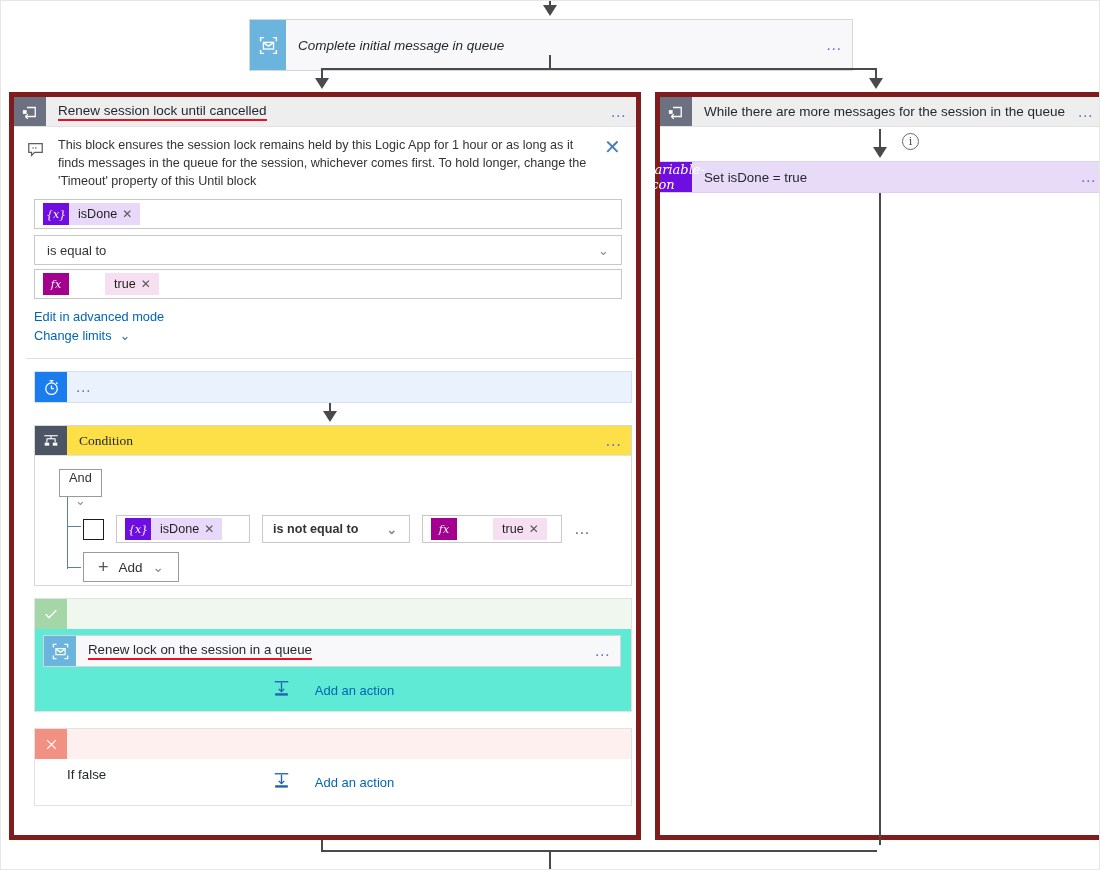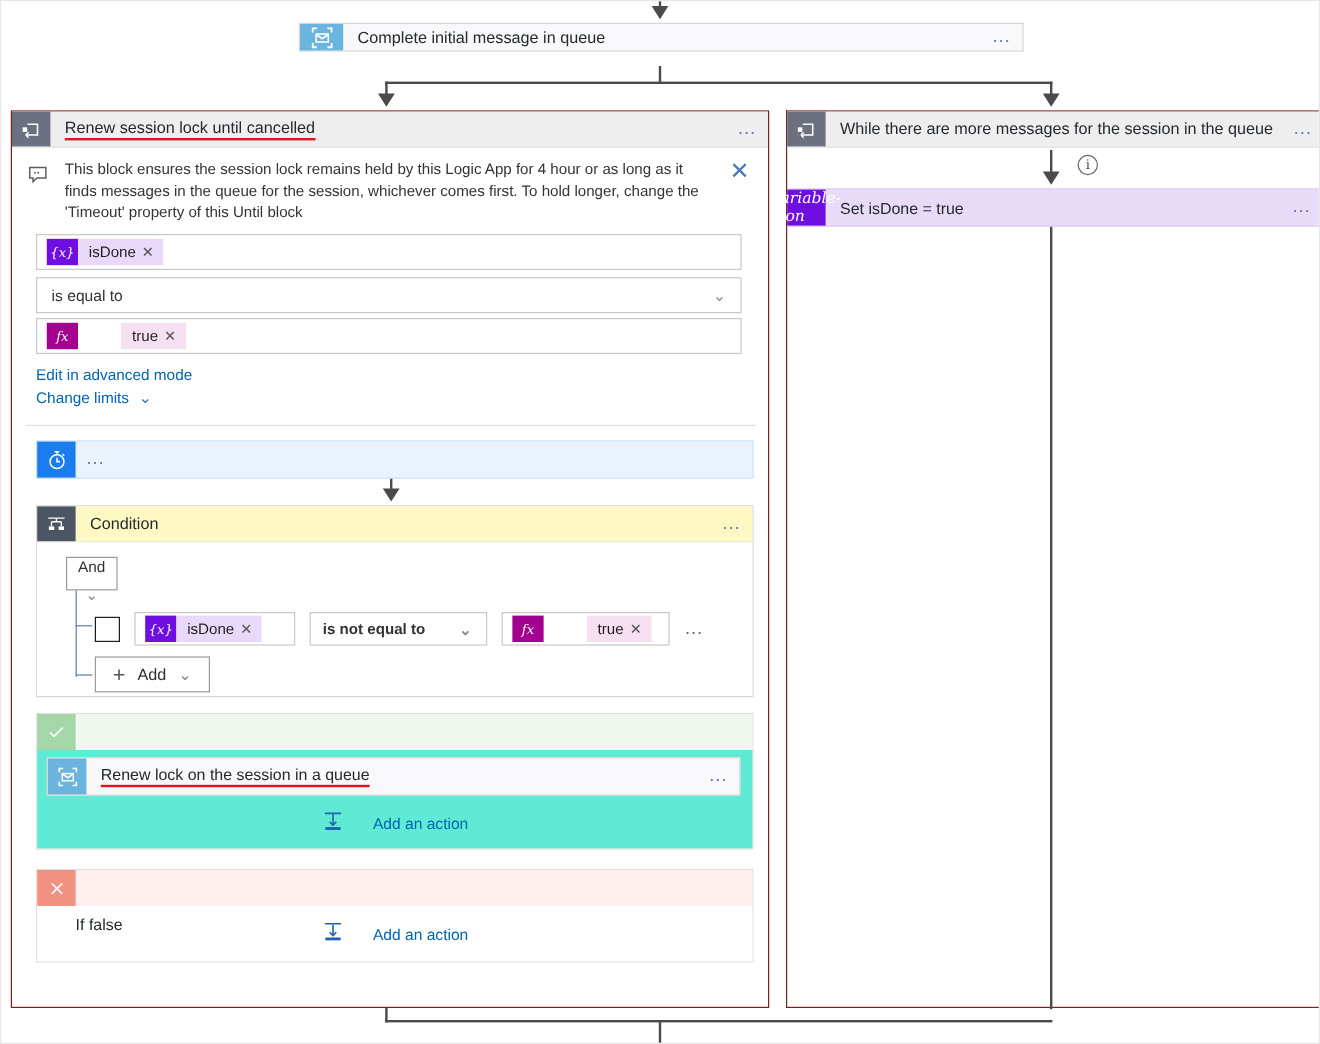--- a/index.html
+++ b/index.html
@@ -65,21 +65,21 @@
     position: absolute;
     width: 0; height: 0;
     border-left: 7px solid transparent;
     border-right: 7px solid transparent;
     border-top: 11px solid #4a4a4a;
   }
 
   
   .scope {
     position: absolute;
-    border: 1px solid #7f1d1d;
+    border: 5px solid #7f1d1d;
     background: #ffffff;
   }
   .scope-head {
     display: flex;
     align-items: stretch;
     height: 30px;
     background: #eeeeef;
     border-bottom: 1px solid #e2e2e2;
   }
   .scope-head .ico {
@@ -227,21 +227,21 @@
   }
 </style>
 </head>
 <body>
 
 <div id="canvas">
 
   <div class="vline" style="left:548px; top:0px; height:8px;"></div>
   <div class="arrowhead" style="left:542px; top:4px;"></div>
 
-  <div class="card" style="left:248px; top:18px; width:604px; height:24px;">
+  <div class="card" style="left:248px; top:18px; width:604px; height:52px;font-style:italic;">
     <div class="ico" style="background:#6ab4de;">
       <svg width="21" height="21" viewBox="0 0 24 24" fill="none" stroke="#ffffff" stroke-width="1.7">
         <path d="M3 7V3h4M21 7V3h-4M3 17v4h4M21 17v4h-4"></path>
         <rect x="6.2" y="8.4" width="11.6" height="7.6" stroke="#ffffff" stroke-width="1.5"></rect>
         <path d="M6.2 8.8l5.8 4 5.8-4"></path>
       </svg>
     </div>
     <div class="title">Complete initial message in queue</div>
     <div class="dots">…</div>
   </div>
@@ -270,21 +270,21 @@
     </div>
 
     <div class="comment">
       <div style="flex:0 0 22px; padding-top:3px;">
         <svg width="19" height="19" viewBox="0 0 24 24" fill="none" stroke="#5e5e5e" stroke-width="1.6">
           <path d="M3.5 4.5h17v11h-9.5l-4 4v-4H3.5z"></path>
           <circle cx="9" cy="10" r="1" fill="#5e5e5e" stroke="none"></circle>
           <circle cx="12.5" cy="10" r="1" fill="#5e5e5e" stroke="none"></circle>
         </svg>
       </div>
-      <div class="ctext">This block ensures the session lock remains held by this Logic App for 4 hour or as long as it finds messages in the queue for the session, whichever comes first. To hold longer, change the 'Timeout' property of this Until block</div>
+      <div class="ctext">This block ensures the session lock remains held by this Logic App for 1 hour or as long as it finds messages in the queue for the session, whichever comes first. To hold longer, change the 'Timeout' property of this Until block</div>
       <div class="closebtn">✕</div>
     </div>
 
     <div class="field" style="position:absolute; left:20px; top:102px; width:588px;">
       <span class="token var">
         <span class="tico">{x}</span>
         <span class="tlabel">
             <span>isDone</span>
             <span class="tx">✕</span>
           </span>
@@ -323,21 +323,21 @@
           <path d="M17.8 5.6l1.8 1.8"></path>
         </svg>
       </div>
       <div class="dots">…</div>
     </div>
 
     <div class="vline" style="left:315px; top:306px; height:12px;"></div>
     <div class="arrowhead" style="left:309px; top:314px;"></div>
 
     <div style="position:absolute; left:20px; top:328px; width:598px; border:1px solid #d8d8d8; background:#fff;">
-      <div class="scope-head" style="background:#fef9c3;">
+      <div class="scope-head" style="background:#fde047;font-family:Liberation Serif, serif;">
         <div class="ico" style="background:#4b5565;">
           <svg width="18" height="18" viewBox="0 0 24 24" fill="none" stroke="#ffffff" stroke-width="1.5">
             <path d="M3 5h18"></path>
             <path d="M12 5v4"></path>
             <path d="M6.5 9h11"></path>
             <path d="M6.5 9v5M17.5 9v5"></path>
             <rect x="3.6" y="14.2" width="6" height="4" fill="#ffffff" stroke="none"></rect>
             <rect x="14.4" y="14.2" width="6" height="4" fill="#ffffff" stroke="none"></rect>
           </svg>
         </div>

